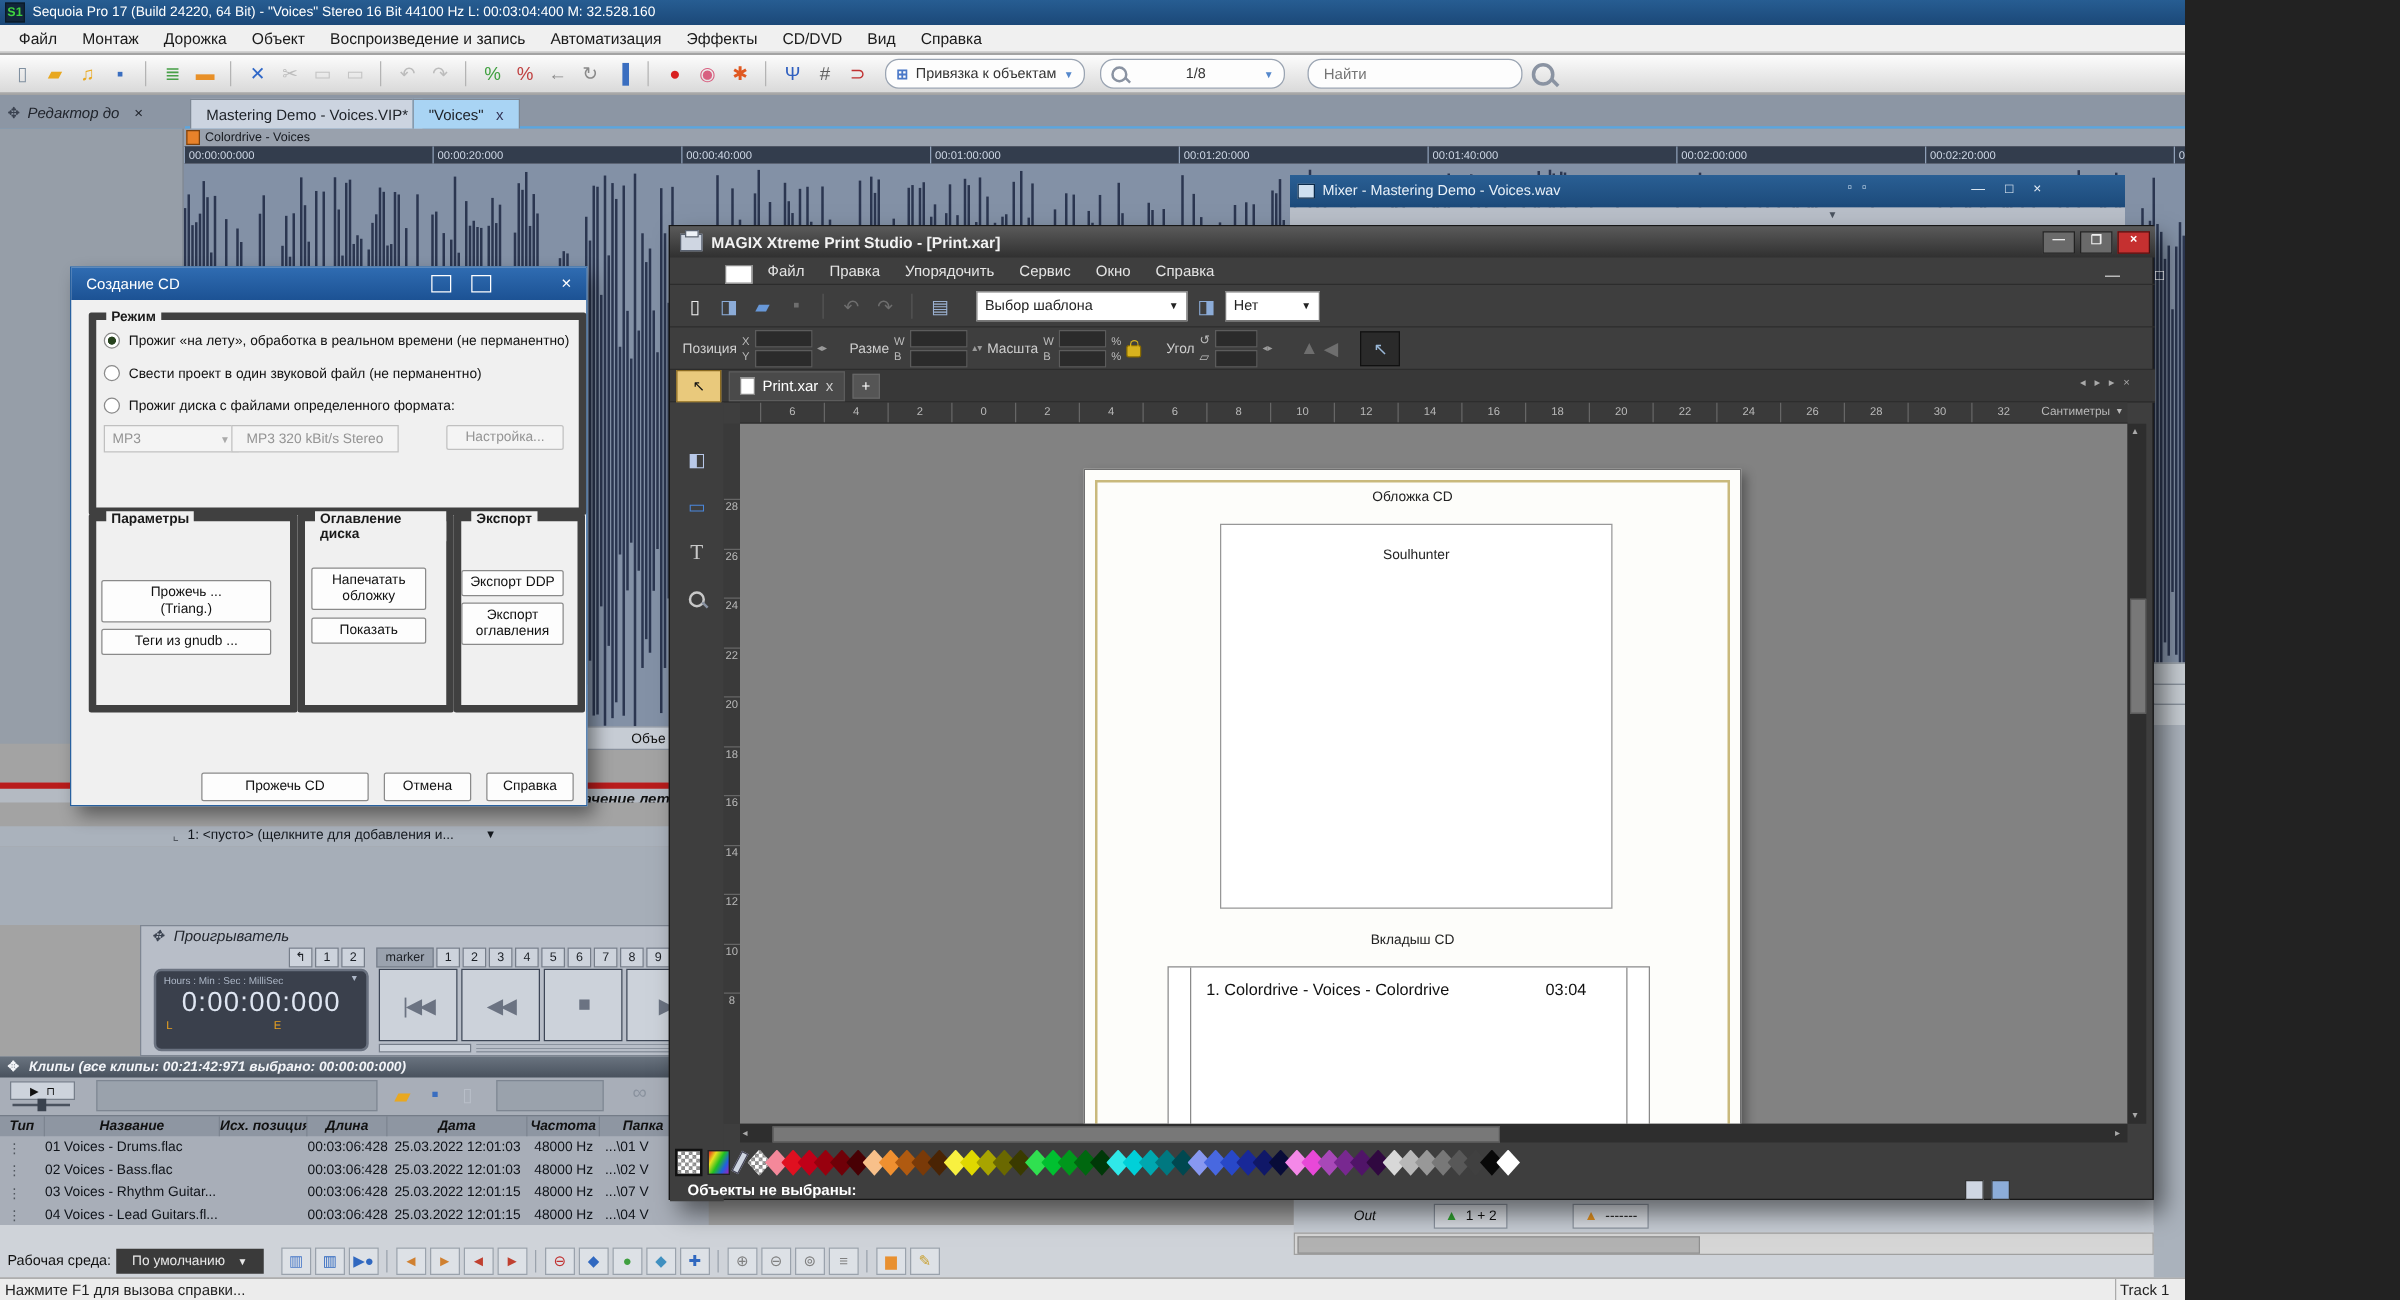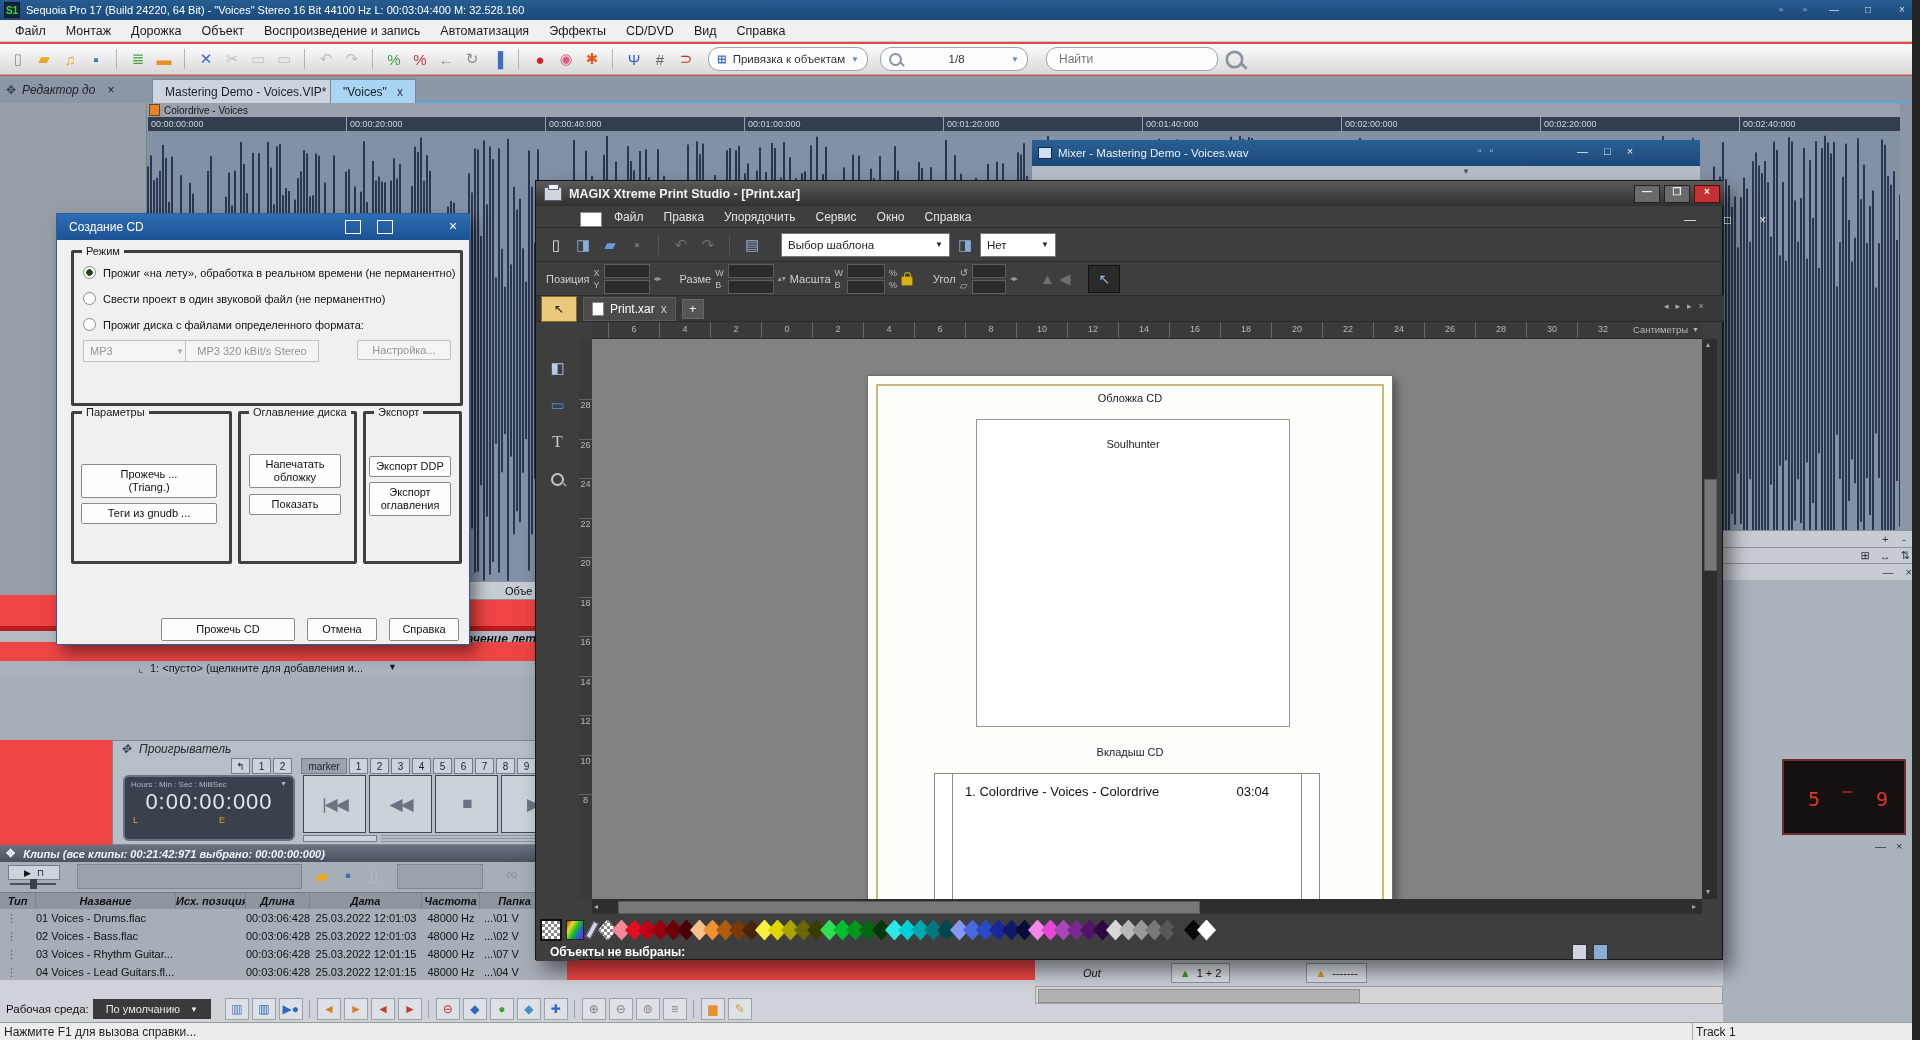--- a/index.html
+++ b/index.html
@@ -1,16 +1,16 @@
 <!DOCTYPE html>
 <html><head>
 <meta charset="utf-8">
 <style>
   html,body{margin:0;padding:0;background:#222;}
-  #screen{position:relative;width:1912px;height:1040px;overflow:hidden;background:#ef4444;
+  #screen{position:relative;width:1748px;height:1040px;overflow:hidden;background:#a3a3a3;
     font-family:"Liberation Sans",sans-serif;font-size:12px;color:#111;}
   .a{position:absolute;box-sizing:border-box;}
   
   .titlebar{left:0;top:0;width:1920px;height:20px;background:linear-gradient(#275d92,#1b4878);color:#fff;
     font-size:11px;display:flex;align-items:center;padding-left:4px;}
   .appicon{width:14px;height:14px;background:#12263a;color:#3fd23f;font-weight:bold;font-size:10px;
     display:inline-flex;align-items:center;justify-content:center;margin-right:6px;border:1px solid #0a1a28;}
   .winbtns{position:absolute;right:4px;top:2px;display:flex;gap:6px;}
   .wbtn{width:28px;height:15px;color:#cfe0f0;font-size:10px;display:flex;align-items:center;justify-content:center;}
   .wbtn.small{width:18px;}
@@ -68,34 +68,34 @@
   .wsbar{left:0;top:996px;width:880px;height:26px;display:flex;align-items:center;gap:4px;padding-left:6px;font-size:11.5px;}
   .wsdd{width:118px;height:20px;background:#3a3a3a;color:#e8e8e8;display:flex;align-items:center;justify-content:center;gap:10px;font-size:11px;}
   .wsi{width:22px;height:20px;background:#dde1e6;border:1px solid #9aa2ac;display:inline-flex;align-items:center;justify-content:center;font-size:12px;}
   .wsi:empty{width:1px;background:none;border:none;border-left:1px solid #9aa2ac;height:18px;margin:0 3px;}
   .statusbar{left:0;top:1022px;width:1920px;height:18px;background:#ececec;border-top:1px solid #999;
     font-size:12px;display:flex;align-items:center;padding-left:4px;color:#222;}
   
   .mixtitle{left:1032px;top:140px;width:668px;height:26px;background:linear-gradient(#2a5f94,#1c4a7a);color:#e8f0f8;
     font-size:11.5px;display:flex;align-items:center;gap:6px;padding-left:6px;}
   .mixstrip-top{left:1032px;top:166px;width:668px;height:14px;background:#b8bec8;}
-  .mixbottom{left:1035px;top:960px;width:688px;height:26px;background:#c6ccd4;display:flex;align-items:center;gap:26px;font-size:11px;}
+  .mixbottom{left:1035px;top:960px;width:688px;height:26px;background:#c6ccd4;display:flex;align-items:center;gap:2px;font-size:11px;}
   .mixbox{background:#d8dce2;border:1px solid #8a929e;height:18px;display:flex;align-items:center;gap:6px;padding:0 8px;}
   .mixscroll{left:1035px;top:986px;width:688px;height:18px;background:#d6d6d6;border:1px solid #a0a0a0;}
   .mixthumb{position:absolute;left:2px;top:2px;width:320px;height:12px;background:#b2b2b2;border:1px solid #909090;}
   
   .rc{background:#c6ccd2;border-top:1px solid #8a929c;font-size:11px;color:#30343c;}
   .led{left:1782px;top:759px;width:124px;height:76px;background:#171010;border:2px solid #6a3030;color:#e23826;
     font-family:"DejaVu Sans Mono",monospace;font-size:20px;}
   
   .dialog{left:56px;top:213px;width:414px;height:432px;background:#f0f0f0;border:1px solid #28619f;
     box-shadow:6px 8px 14px rgba(0,0,0,.45);z-index:30;}
   .dtitle{height:26px;background:linear-gradient(#2f6cb2,#1c5294);color:#fff;font-size:12px;display:flex;align-items:center;padding-left:12px;}
   .dico{position:absolute;top:6px;width:14px;height:12px;border:1px solid #fff;}
-  .fieldset{position:absolute;border:3px solid #404040;border-radius:2px;}
+  .fieldset{position:absolute;border:6px solid #404040;border-radius:2px;font-weight:bold;}
   .legend{position:absolute;top:-8px;left:8px;background:#f0f0f0;padding:0 4px;font-size:11px;color:#1a1a1a;}
   .radio{width:11px;height:11px;border:1px solid #8a8a8a;border-radius:50%;background:#fff;display:inline-block;margin-right:7px;flex:0 0 11px;}
   .radio.sel{background:radial-gradient(circle at 50% 50%, #27431e 0 3px, #fff 3.5px);}
   .drow{position:absolute;display:flex;align-items:center;font-size:11px;color:#111;white-space:nowrap;}
   .dbtn{position:absolute;background:#fdfdfd;border:1px solid #8a8a8a;border-radius:2px;font-size:11px;color:#111;
     display:flex;flex-direction:column;align-items:center;justify-content:center;line-height:13px;font-family:inherit;}
   .dbtn.dis,.dfield.dis{color:#949494;background:#f4f4f4;border-color:#c0c0c0;}
   .dfield{position:absolute;border:1px solid #b0b0b0;background:#fff;font-size:11px;display:flex;align-items:center;}
   
   .ps{left:535px;top:180px;width:1188px;height:780px;background:#3e3e3e;border:1px solid #161616;

